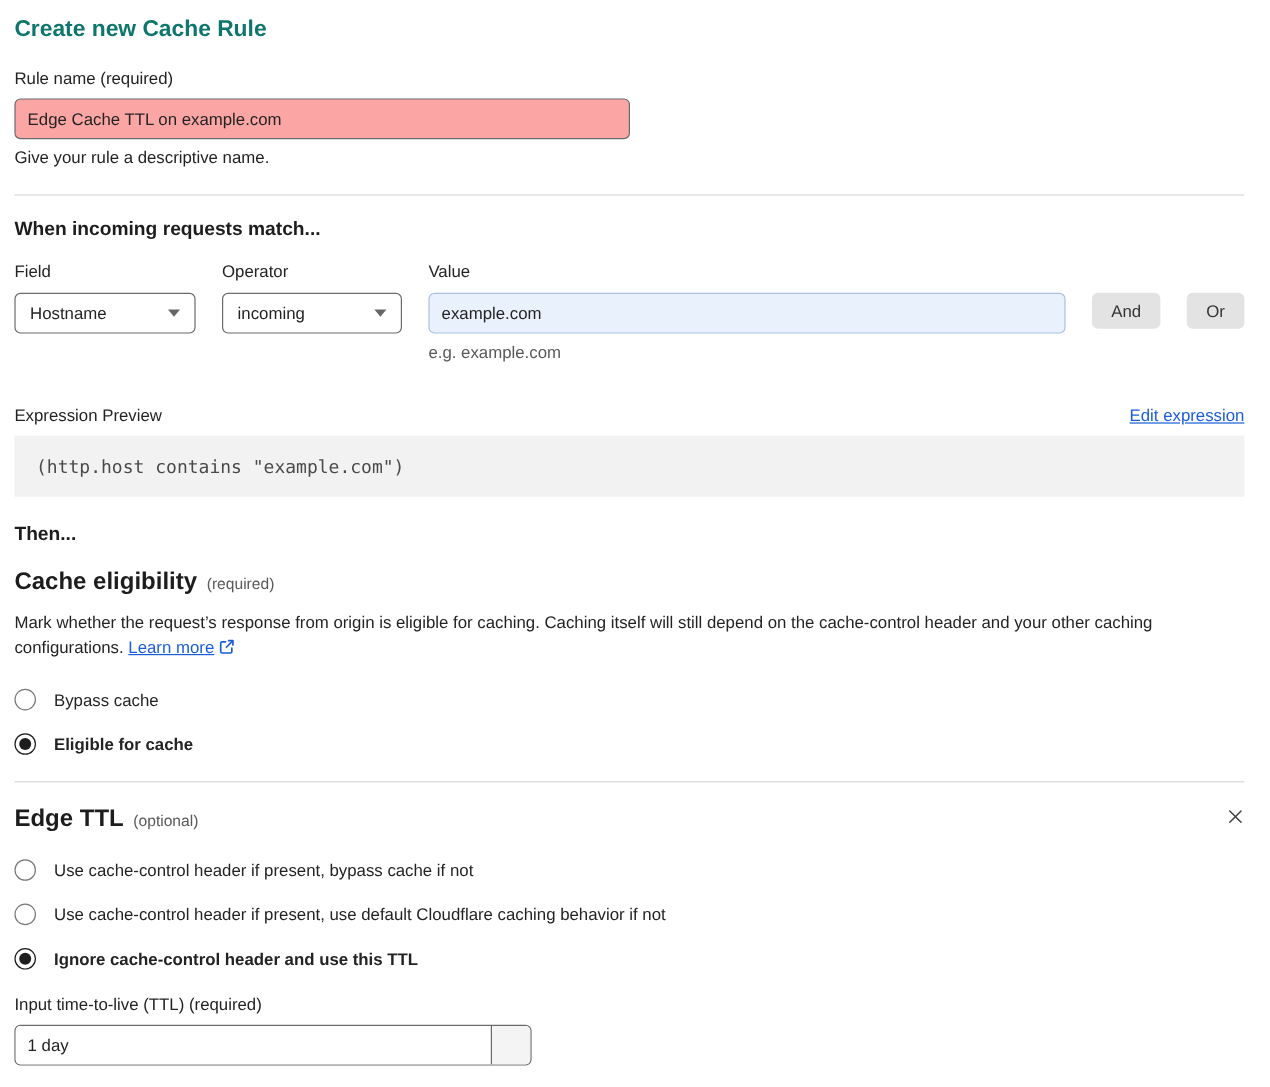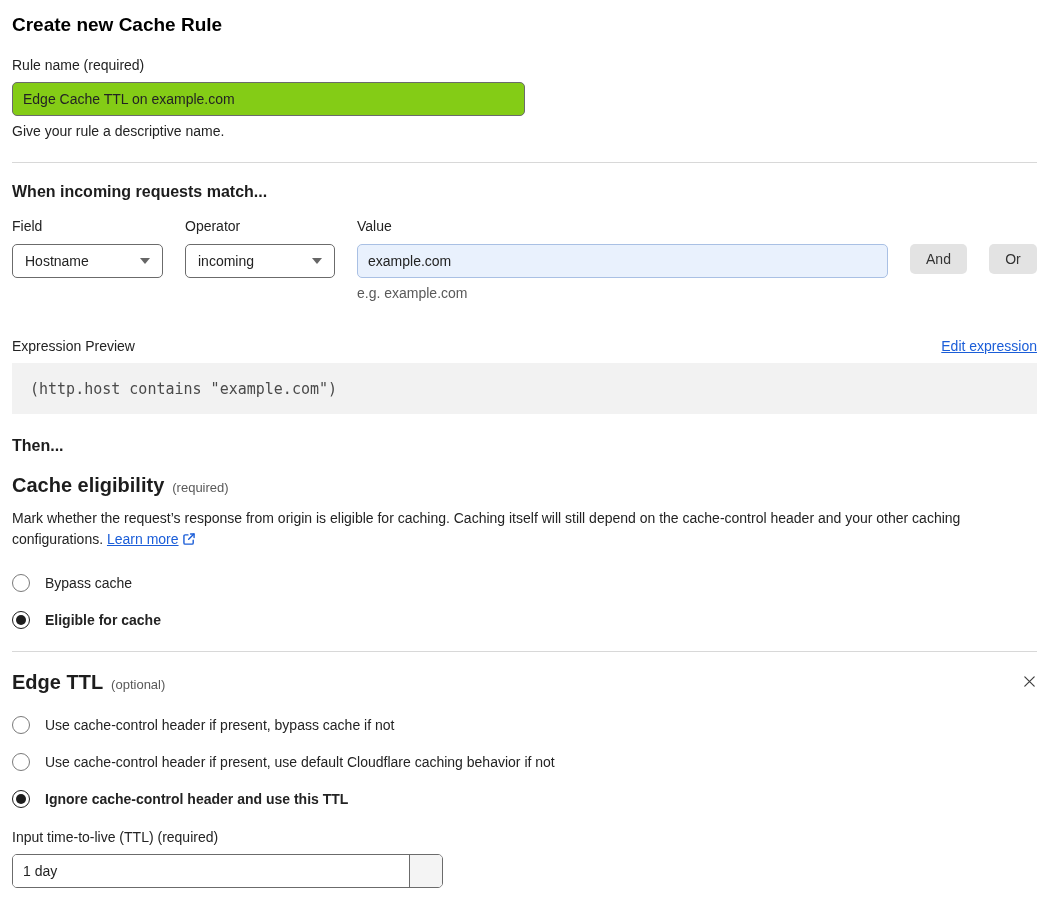--- a/index.html
+++ b/index.html
@@ -16,29 +16,29 @@
   *{box-sizing:border-box;}
   html,body{margin:0;padding:0;}
   body{
     width:1058px;height:906px;
     background:#fff;
     font-family:"Liberation Sans",sans-serif;
     font-size:14px;color:var(--text);
     padding:14px 21px 0 12px;
     overflow:hidden;
   }
-  h1{font-size:19px;line-height:22px;margin:0;font-weight:700;color:#000000;}
+  h1{font-size:19px;line-height:22px;margin:0;font-weight:700;color:#0f766e;}
   h2{font-size:16px;line-height:19px;margin:0;font-weight:700;color:#1d1d1d;}
   h3{font-size:20px;line-height:19px;margin:0;font-weight:700;color:#1d1d1d;display:inline;}
   .req{font-size:13px;color:var(--muted);margin-left:8px;font-weight:400;}
   .field-label{display:block;line-height:17px;margin-bottom:8px;}
   .text-input{
     height:34px;border:1px solid var(--border);border-radius:5px;
     padding:0 10px;font-family:"Liberation Sans",sans-serif;font-size:14px;color:var(--text);
-    background:#84cc16;outline:none;width:100%;
+    background:#fca5a5;outline:none;width:100%;
   }
   .rule-block{margin-top:21px;}
   .rule-block .text-input{width:513px;display:block;}
   .helper{line-height:17px;margin-top:7px;}
   hr.divider{border:none;border-top:1px solid var(--divider);margin:22px 0 0;}
   .match-heading{margin-top:19px;}
   .match-grid{
     display:grid;
     grid-template-columns:151px 150px 1fr 57px 48px;
     column-gap:22px;

